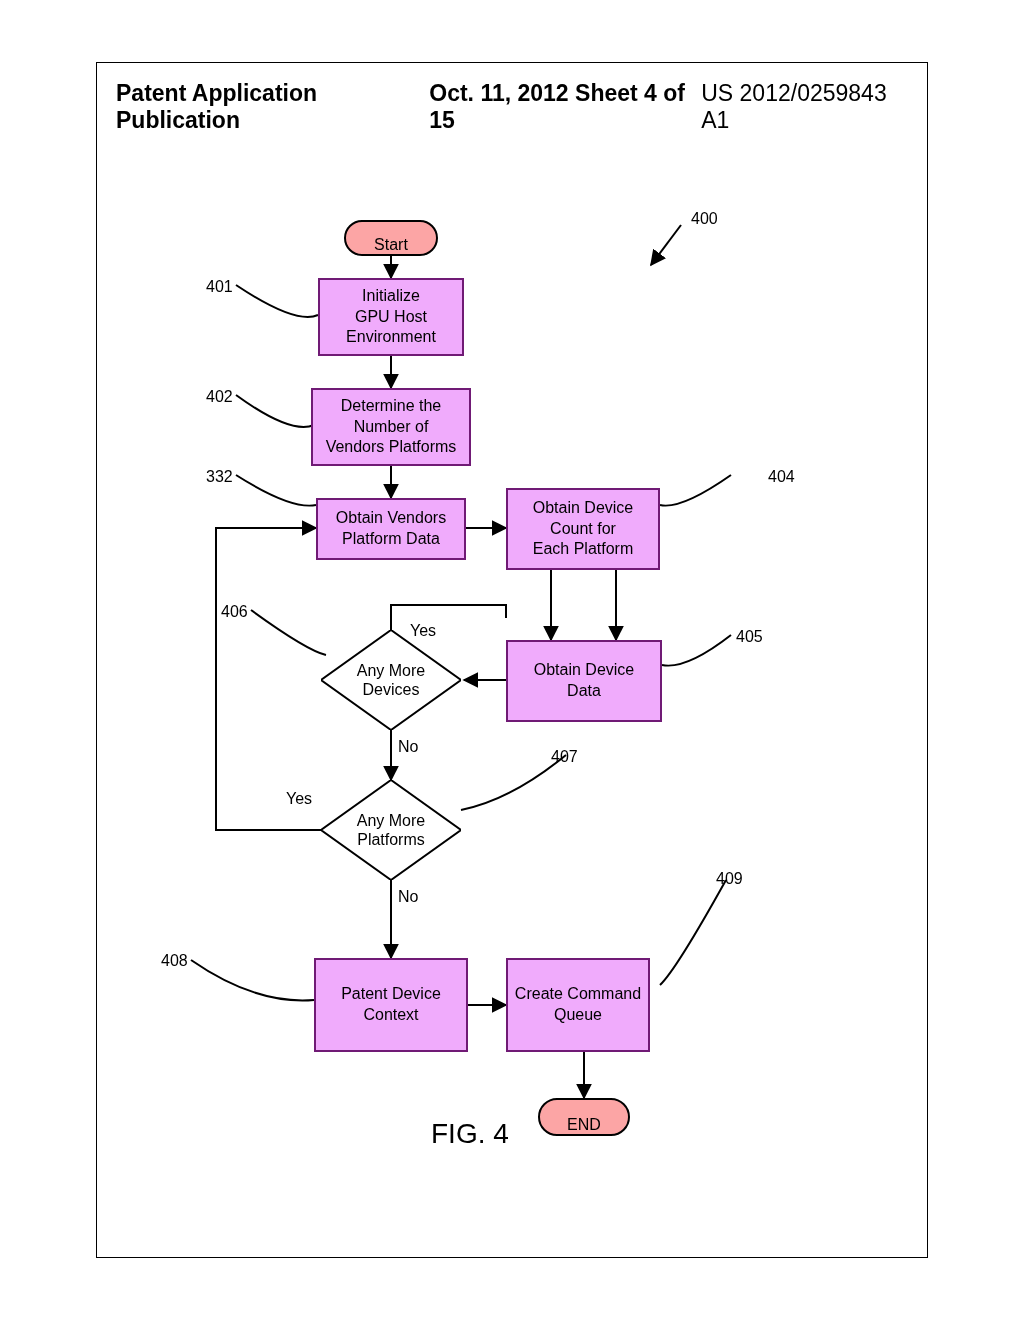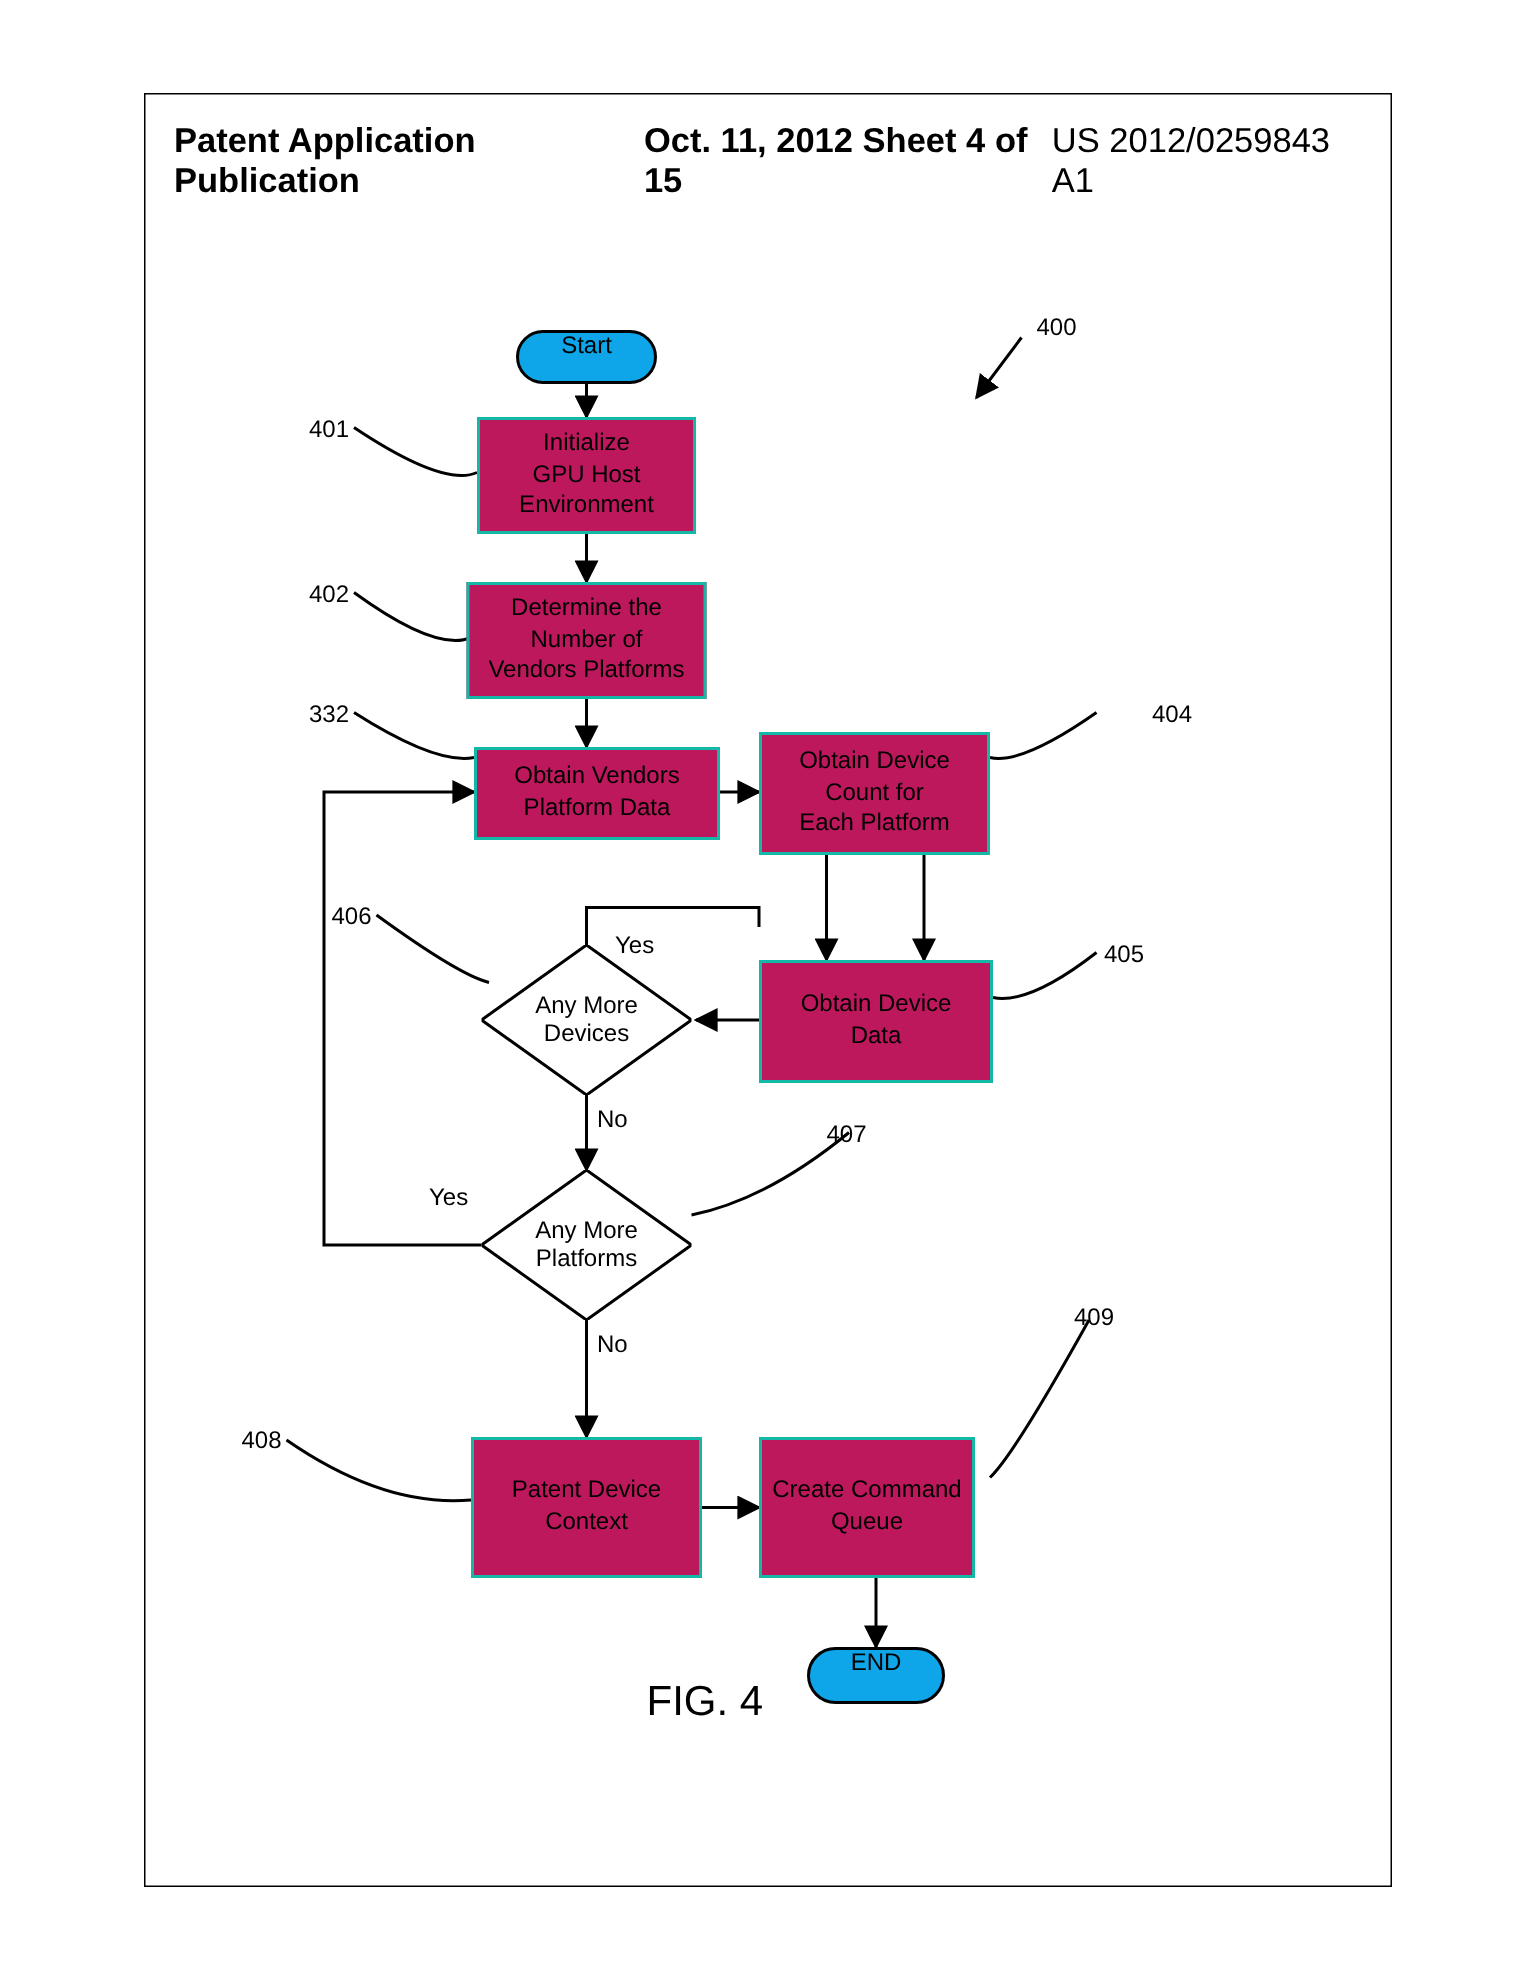--- a/index.html
+++ b/index.html
@@ -29,39 +29,39 @@
   .header .left { font-weight: bold; }
   .header .center { font-weight: bold; }
   .header .right { font-weight: normal; }
   .canvas {
     position: absolute;
     left: 96px; top: 110px;
     width: 832px; height: 1148px;
   }
   .node-box {
     position: absolute;
-    border: 2px solid #14b8a6;
+    border: 2px solid #701a75;
     text-align: center;
     display: flex;
     align-items: center;
     justify-content: center;
     font-size: 16px;
     line-height: 1.3;
-    background: #be185d;
+    background: #f0abfc;
   }
   .terminator {
     position: absolute;
     border: 2px solid #000;
     border-radius: 999px;
     text-align: center;
     display: flex;
-    align-items: flex-start;
+    align-items: flex-end;
     justify-content: center;
     font-size: 16px;
-    background: #0ea5e9;
+    background: #fca5a5;
   }
   .diamond {
     position: absolute;
     width: 140px; height: 100px;
   }
   .diamond svg { position: absolute; inset: 0; }
   .diamond .dlabel {
     position: absolute;
     inset: 0;
     display: flex;
@@ -167,21 +167,21 @@
 GPU Host
 Environment</span>
   </div>
 
   <div class="node-box" style="left:215px; top:278px; width:160px; height:78px; white-space:pre-line;">
     <span>Determine the
 Number of
 Vendors Platforms</span>
   </div>
 
-  <div class="node-box" style="left:220px; top:388px; width:164px; height:62px; white-space:pre-line;text-align:center;">
+  <div class="node-box" style="left:220px; top:388px; width:150px; height:62px; white-space:pre-line;text-align:center;">
     <span>Obtain Vendors
 Platform Data</span>
   </div>
 
   <div class="node-box" style="left:410px; top:378px; width:154px; height:82px; white-space:pre-line;">
     <span>Obtain Device
 Count for
 Each Platform</span>
   </div>
 

